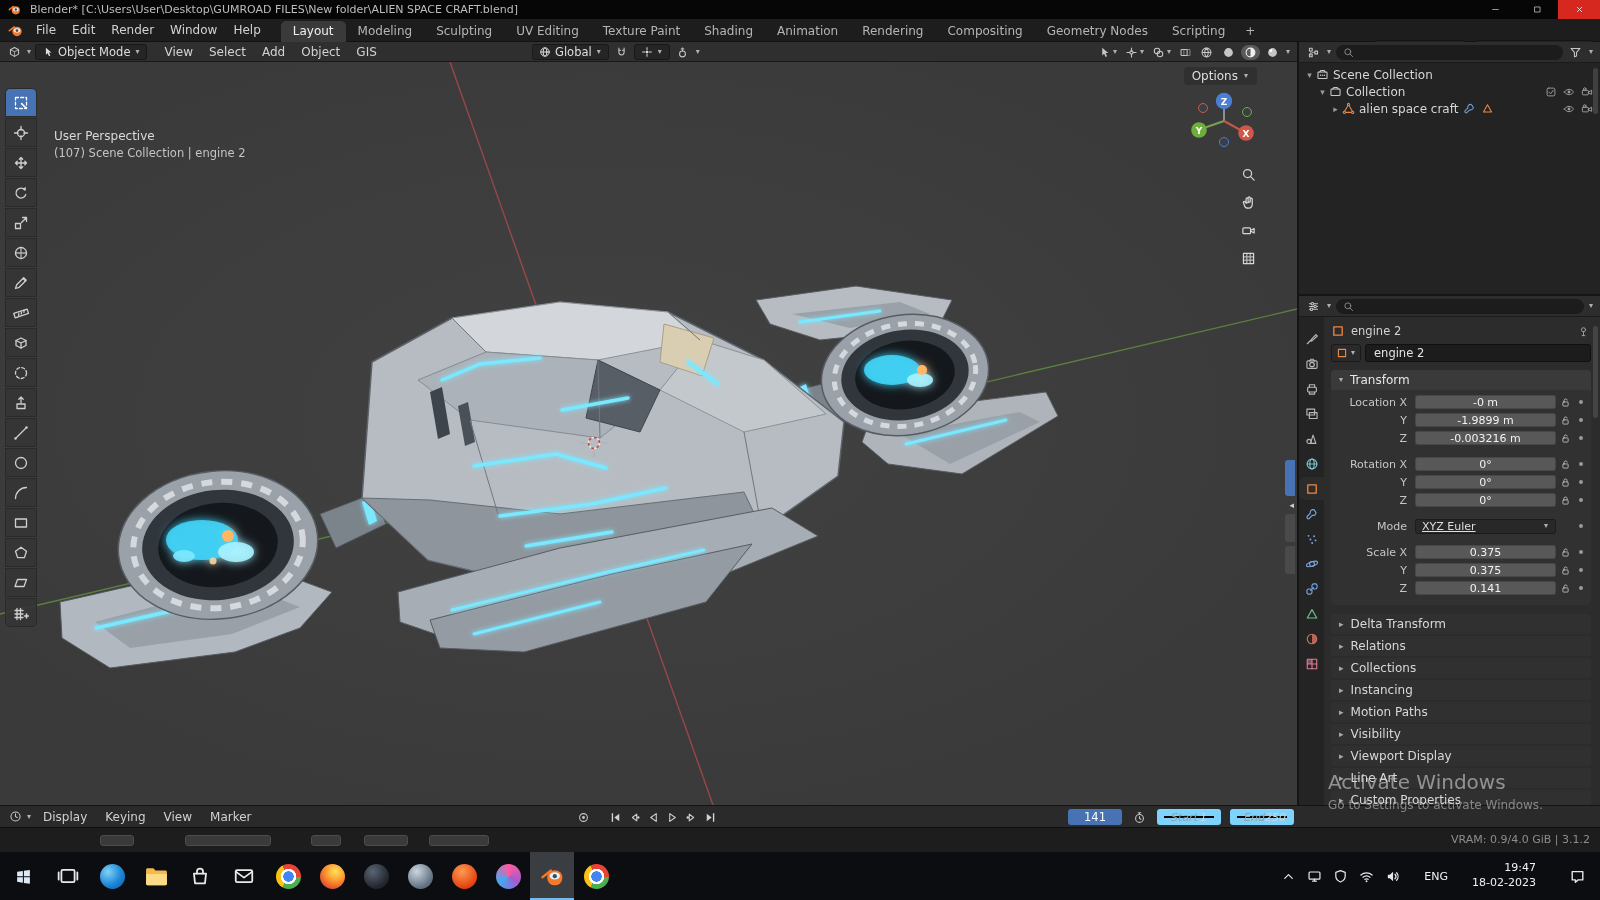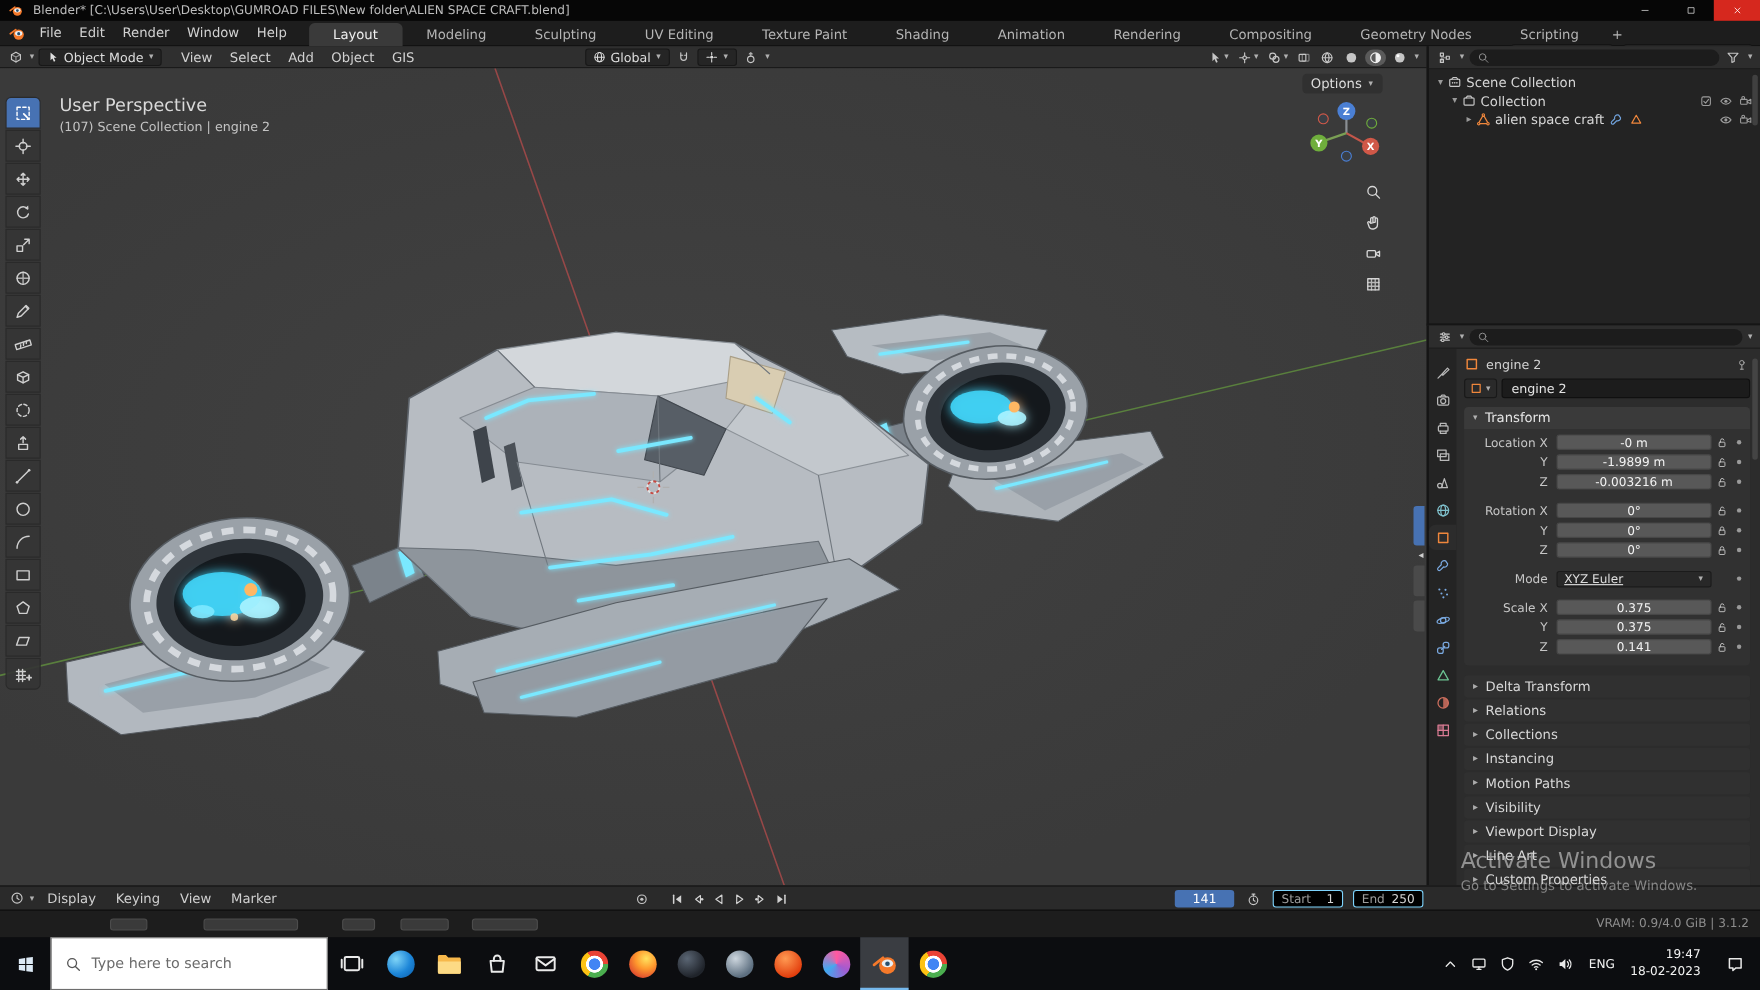--- a/index.html
+++ b/index.html
@@ -17,21 +17,21 @@
 .win-btn{width:42px;height:19px;display:flex;align-items:center;justify-content:center;color:#cfcfcf;}
 .win-btn .ic{width:9px;height:9px;}
 .win-btn.close{background:#d6281e;color:#fff;}
 
 #menubar{position:absolute;left:0;top:19px;width:1600px;height:23px;background:#1d1d1d;display:flex;align-items:center;border-bottom:1px solid #121212;}
 .mb-logo{margin:0 5px 0 8px;display:flex;}
 .mb-logo .ic{width:15px;height:15px;}
 #menu-items{display:flex;height:23px;align-items:center;}
 .menu-item{padding:0 8px;font-size:12px;color:#d2d2d2;}
 #workspaces{display:flex;margin-left:12px;height:23px;align-items:flex-end;}
-.ws-tab{padding:3px 22px 4px;font-size:12px;color:#b5b5b5;border-radius:5px 5px 0 0;white-space:nowrap;}
+.ws-tab{padding:3px 12px 4px;font-size:12px;color:#b5b5b5;border-radius:5px 5px 0 0;white-space:nowrap;}
 .ws-tab.active{background:#3a3a3a;color:#efefef;}
 .ws-add{padding:3px 8px 4px;color:#b5b5b5;}
 #mb-right{position:absolute;right:6px;top:21px;display:flex;gap:8px;}
 .pill{display:flex;align-items:center;gap:4px;background:#232323;border:1px solid #141414;border-radius:4px;height:19px;padding:0 5px;font-size:11.5px;color:#cfcfcf;}
 .pill .ic{width:12px;height:12px;}
 .pill-x{font-size:11px;color:#a8a8a8;padding:0 1px;}
 
 #toolheader{position:absolute;left:0;top:42px;width:1297px;height:20px;background:#2f2f2f;border-bottom:1px solid #191919;display:flex;align-items:center;font-size:12px;}
 .th-left{display:flex;align-items:center;gap:3px;padding-left:6px;}
 .icbtn{display:flex;align-items:center;gap:1px;color:#c6c6c6;padding:0 2px;}
@@ -47,21 +47,21 @@
 
 #viewport{position:absolute;left:0;top:62px;width:1297px;height:743px;background:radial-gradient(ellipse at 46% 48%,#424242 0%,#3a3a3a 75%);overflow:hidden;}
 #scene{position:absolute;inset:0;width:1297px;height:743px;}
 #vp-toolbar{position:absolute;left:5px;top:26px;width:32px;display:flex;flex-direction:column;gap:1px;}
 .tool-btn{width:32px;height:29px;background:rgba(53,53,53,.92);display:flex;align-items:center;justify-content:center;color:#cfcfcf;border:1px solid #2a2a2a;}
 .tool-btn:first-child{border-radius:5px 5px 0 0;}
 .tool-btn:last-child{border-radius:0 0 5px 5px;}
 .tool-btn.active{background:#4772b3;color:#fff;}
 .tool-btn .ic{width:16px;height:16px;}
 #vp-overlay{position:absolute;left:54px;top:24px;}
-.ov-line1{font-size:16px;color:#dadada;}
+.ov-line1{font-size:12px;color:#dadada;margin-top:43px;}
 .ov-line2{font-size:11.5px;color:#c4c4c4;margin-top:3px;}
 #vp-stats{margin-top:11px;font-size:11px;color:#bdbdbd;}
 .stat-row{display:flex;height:15px;align-items:center;}
 .stat-label{width:50px;}
 #options-btn{position:absolute;right:40px;top:5px;display:flex;align-items:center;gap:5px;color:#dedede;font-size:12px;background:rgba(40,40,40,.55);padding:2px 8px;border-radius:4px;}
 #nav-gizmo{position:absolute;left:1188px;top:26px;width:72px;height:72px;}
 #nav-gizmo text{fill:#fff;font-size:9px;font-weight:bold;text-anchor:middle;font-family:inherit;}
 #nav-btns{position:absolute;left:1236px;top:100px;display:flex;flex-direction:column;gap:4px;}
 .nav-btn{width:24px;height:24px;border-radius:12px;display:flex;align-items:center;justify-content:center;color:#d6d6d6;}
 .nav-btn .ic{width:15px;height:15px;}
@@ -128,21 +128,21 @@
 #timeline{position:absolute;left:0;top:805px;width:1600px;height:22px;background:#2a2a2a;border-top:1px solid #141414;display:flex;align-items:center;font-size:12px;}
 #tl-menus{display:flex;align-items:center;padding-left:7px;gap:2px;}
 .tl-menu{padding:0 9px;color:#d0d0d0;}
 #rec-btn{position:absolute;left:574px;top:2px;width:18px;height:18px;display:flex;align-items:center;justify-content:center;color:#c6c6c6;}
 #rec-btn .ic{width:13px;height:13px;}
 #transport{position:absolute;left:606px;top:2px;display:flex;gap:1px;align-items:center;}
 .tp-btn{width:18px;height:18px;display:flex;align-items:center;justify-content:center;color:#d2d2d2;}
 .tp-btn .ic{width:13px;height:13px;}
 #tl-right{position:absolute;left:1068px;top:3px;display:flex;align-items:center;gap:9px;}
 .frame-field{width:54px;height:16px;background:#4772b3;border-radius:3px;color:#fff;font-size:11.5px;display:flex;align-items:center;justify-content:center;}
-.range-field{width:64px;height:16px;background:#000000;border:1px solid #7dd3fc;border-radius:3px;display:flex;align-items:center;justify-content:space-between;padding:0 7px;font-size:11px;color:#d4d4d4;}
+.range-field{width:64px;height:16px;background:#000000;border:7px solid #7dd3fc;border-radius:3px;display:flex;align-items:center;justify-content:space-between;padding:0 7px;font-size:11px;color:#d4d4d4;font-style:italic;}
 .range-field .rl{color:#9d9d9d;}
 
 #statusbar{position:absolute;left:0;top:827px;width:1600px;height:25px;background:#1d1d1d;border-top:1px solid #0f0f0f;}
 .hint-box{position:absolute;top:7px;height:11px;background:#3a3a3a;border:1px solid #4c4c4c;border-radius:3px;}
 #status-info{position:absolute;right:10px;top:5px;font-size:11px;color:#8d8d8d;}
 
 #taskbar{position:absolute;left:0;top:852px;width:1600px;height:48px;background:#0c0d10;display:flex;align-items:center;}
 #start-btn{width:46px;height:48px;display:flex;align-items:center;justify-content:center;color:#dce9f5;}
 #start-btn .ic{width:17px;height:17px;}
 #tb-search{width:252px;height:48px;background:#fff;display:flex;align-items:center;gap:9px;padding:0 12px;border:1px solid #6d6d6d;color:#555;}
@@ -155,21 +155,21 @@
 .tb-app .ic{width:22px;height:22px;}
 .appsvg{width:25px;height:25px;display:block;}
 .appic{width:25px;height:25px;border-radius:50%;}
 .app-edge{background:radial-gradient(circle at 32% 32%,#7ed4f7,#1d86d8 55%,#0a5aa8);}
 .app-chrome,.app-chrome-2{background:radial-gradient(circle at 50% 50%,#4285f4 0 5px,#fff 5.5px 7.5px,rgba(0,0,0,0) 8px),conic-gradient(from -30deg,#ea4335 0 120deg,#4bae4f 120deg 240deg,#fdc214 240deg 360deg);}
 .app-firefox{background:radial-gradient(circle at 62% 30%,#ffe25e,#ff9a2e 40%,#e4572e 72%,#a62333);}
 .app-obs{background:radial-gradient(circle at 35% 30%,#5a6573,#20242b 70%);}
 .app-steam{background:radial-gradient(circle at 35% 30%,#cdd6de,#5d6f80 70%);}
 .app-brave{background:radial-gradient(circle at 40% 30%,#ff9a52,#e23c0c 75%);}
 .app-krita{background:conic-gradient(#ff5aa0,#a45ad0 120deg,#42a9f0 240deg,#ff5aa0);}
-#tb-tray{margin-left:auto;display:flex;align-items:center;gap:14px;padding-right:6px;color:#f2f2f2;}
+#tb-tray{margin-left:auto;display:flex;align-items:center;gap:24px;padding-right:6px;color:#f2f2f2;}
 .tray-ic{display:flex;color:#e8e8e8;}
 .tray-ic .ic{width:15px;height:15px;}
 #tray-lang{font-size:11px;}
 #tray-clock{font-size:11px;text-align:right;line-height:1.35;}
 #tray-notif{width:34px;height:48px;display:flex;align-items:center;justify-content:center;color:#e8e8e8;}
 #tray-notif .ic{width:17px;height:17px;}
 
 #watermark{position:absolute;left:1328px;top:770px;z-index:60;pointer-events:none;}
 #watermark .wm1{font-size:20px;color:rgba(212,212,212,.6);}
 #watermark .wm2{font-size:12px;color:rgba(212,212,212,.55);margin-top:4px;}
@@ -1164,29 +1164,20 @@
     <div class="hint-box" style="left:429px;width:60px"></div>
     <div id="status-info">VRAM: 0.9/4.0 GiB  |  3.1.2</div>
   </div>
 
   <div id="taskbar">
     <div id="start-btn" class="js-ic">
         <svg class="ic " viewBox="0 0 16 16" stroke="currentColor" fill="none" stroke-width="1.3" stroke-linecap="round" stroke-linejoin="round">
           <path d="M2 3.6l5.4-.8v5H2zM8.4 2.6L14 1.8v6H8.4zM2 8.8h5.4v5L2 13zM8.4 8.8H14v6l-5.6-.8z" fill="currentColor" stroke="none"></path>
         </svg>
       </div>
-    <div id="tb-search">
-      <span class="js-ic">
-          <svg class="ic " viewBox="0 0 16 16" stroke="currentColor" fill="none" stroke-width="1.3" stroke-linecap="round" stroke-linejoin="round">
-            <circle cx="7" cy="7" r="4.3"></circle>
-            <path d="M10.2 10.2L14 14"></path>
-          </svg>
-        </span>
-      <input placeholder="Type here to search" style="">
-    </div>
     <div id="taskbar-apps">
         <div class="tb-app">
           <svg class="ic " viewBox="0 0 16 16" stroke="currentColor" fill="none" stroke-width="1.3" stroke-linecap="round" stroke-linejoin="round">
             <rect x="3.2" y="3.6" width="9.6" height="8.8" rx="1"></rect>
             <path d="M1.2 5.4v5.2M14.8 5.4v5.2"></path>
           </svg>
         </div>
         <div class="tb-app">
           <div class="appic app-edge"></div>
         </div>

